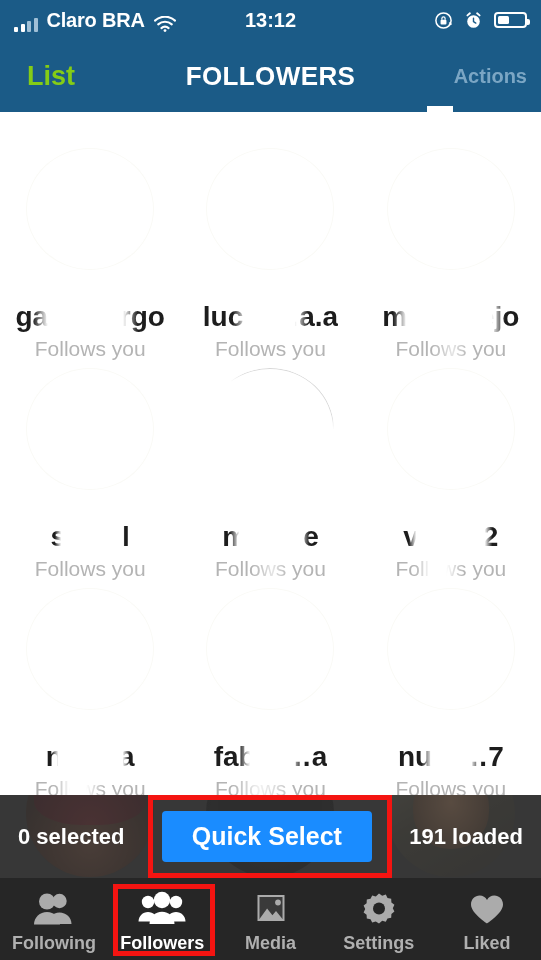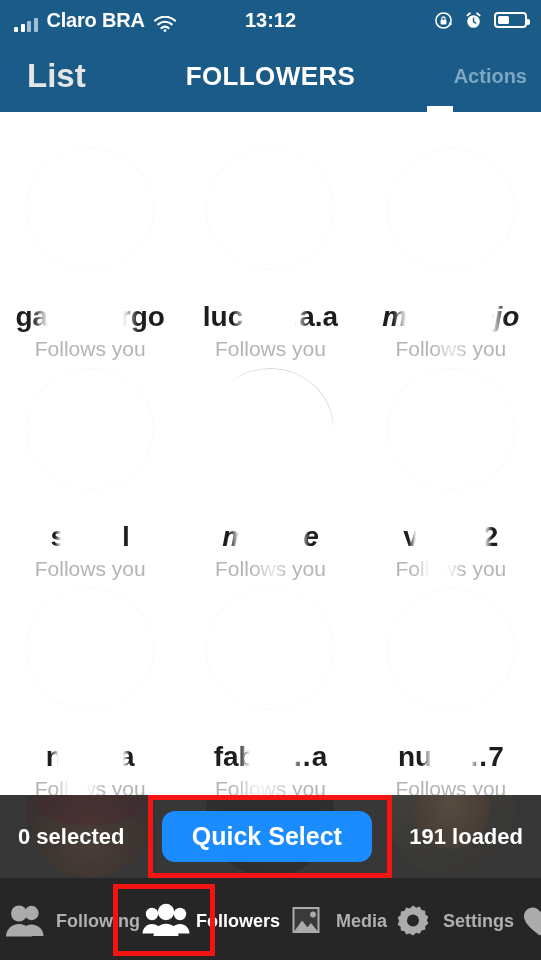--- a/index.html
+++ b/index.html
@@ -58,21 +58,21 @@
 
   
   .nav-bar {
     position:absolute; top:40px; left:0;
     width:541px; height:72px;
     background:#1b5b87;
     display:flex; align-items:center;
     color:#ffffff;
   }
   .nav-btn {
-    font-size:33px; font-weight:bold; color:#e5e5e5;
+    font-size:27px; font-weight:bold; color:#84cc16;
     white-space:nowrap;
   }
   .nav-left { position:absolute; left:27px; }
   .nav-title {
     position:absolute; left:0; right:0; text-align:center;
     font-size:26px; font-weight:bold; letter-spacing:0.4px;
   }
   .nav-right {
     position:absolute; right:14px;
     font-size:20px; font-weight:bold;
@@ -133,21 +133,21 @@
     color:#b4b4b4;
     white-space:nowrap;
     line-height:1.1;
   }
   
   .fade-a { -webkit-mask-image:linear-gradient(90deg,#000 0%,#000 12%,transparent 22%,transparent 72%,#000 82%,#000 100%);
             mask-image:linear-gradient(90deg,#000 0%,#000 12%,transparent 22%,transparent 72%,#000 82%,#000 100%); }
   .fade-b { -webkit-mask-image:linear-gradient(90deg,#000 0%,#000 22%,transparent 32%,transparent 68%,#000 78%,#000 100%);
             mask-image:linear-gradient(90deg,#000 0%,#000 22%,transparent 32%,transparent 68%,#000 78%,#000 100%); }
   .fade-c { -webkit-mask-image:linear-gradient(90deg,#000 0%,#000 8%,transparent 18%,transparent 80%,#000 90%,#000 100%);
-            mask-image:linear-gradient(90deg,#000 0%,#000 8%,transparent 18%,transparent 80%,#000 90%,#000 100%);font-style:italic; }
+            mask-image:linear-gradient(90deg,#000 0%,#000 8%,transparent 18%,transparent 80%,#000 90%,#000 100%); }
   .fade-d { -webkit-mask-image:linear-gradient(90deg,#000 0%,#000 6%,transparent 14%,transparent 86%,#000 94%,#000 100%);
             mask-image:linear-gradient(90deg,#000 0%,#000 6%,transparent 14%,transparent 86%,#000 94%,#000 100%); }
   .sub-fade-1 { -webkit-mask-image:linear-gradient(90deg,#000 0%,#000 34%,rgba(0,0,0,.35) 52%,#000 66%,#000 100%);
                 mask-image:linear-gradient(90deg,#000 0%,#000 34%,rgba(0,0,0,.35) 52%,#000 66%,#000 100%); }
   .sub-fade-2 { -webkit-mask-image:linear-gradient(90deg,#000 0%,#000 16%,rgba(0,0,0,.18) 40%,rgba(0,0,0,.5) 56%,#000 72%,#000 100%);
                 mask-image:linear-gradient(90deg,#000 0%,#000 16%,rgba(0,0,0,.18) 40%,rgba(0,0,0,.5) 56%,#000 72%,#000 100%); }
   .sub-fade-3 { -webkit-mask-image:linear-gradient(90deg,#000 0%,#000 18%,rgba(0,0,0,0) 32%,rgba(0,0,0,0) 46%,#000 62%,#000 100%);
                 mask-image:linear-gradient(90deg,#000 0%,#000 18%,rgba(0,0,0,0) 32%,rgba(0,0,0,0) 46%,#000 62%,#000 100%); }
 
   
@@ -193,38 +193,38 @@
     display:flex; align-items:center; justify-content:space-between;
     padding:0 18px;
   }
   .action-count {
     font-size:22px; font-weight:bold; color:#ffffff;
     white-space:nowrap; z-index:2;
   }
   .quick-select-btn {
     background:#1a8cff; color:#ffffff;
     font-size:25px; font-weight:bold;
-    border:none; border-radius:13px;
+    border:none; border-radius:4px;
     padding:11px 30px;
     white-space:nowrap; z-index:2;
     font-family:"Liberation Sans", sans-serif;
     cursor:pointer;
   }
 
   
   .tab-bar {
     position:absolute; left:0; top:878px;
     width:541px; height:82px;
     background:#262626;
     display:flex;
   }
   .tab-item {
     flex:1 1 20%;
-    display:flex; flex-direction:row;
-    align-items:center; 
+    display:flex; flex-direction:column;
+    align-items:center; justify-content:center;
     gap:4px; padding-top:4px;
     position:relative;
   }
   .tab-icon { display:block; width:52px; height:40px; }
   .tab-label {
     font-size:18px; font-weight:bold;
     color:#b0b0b0; white-space:nowrap;
   }
   .tab-item.active .tab-label { color:#ffffff; }
 

